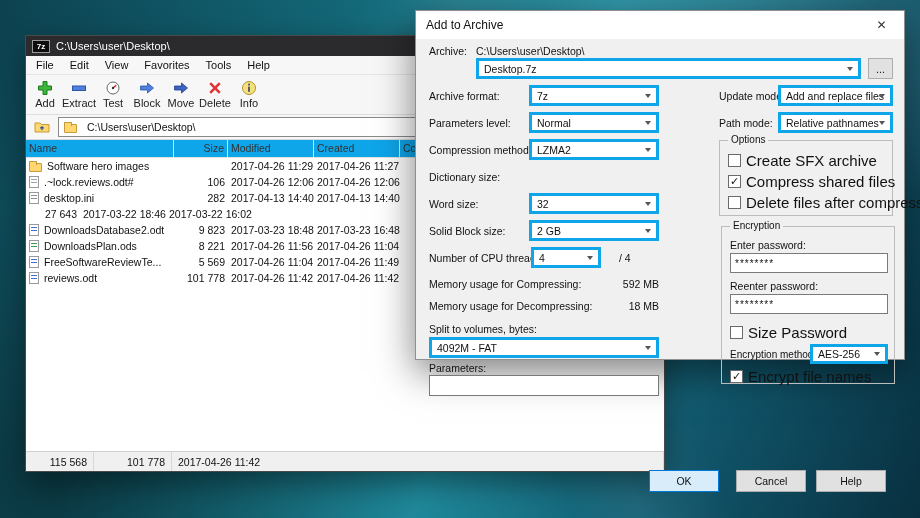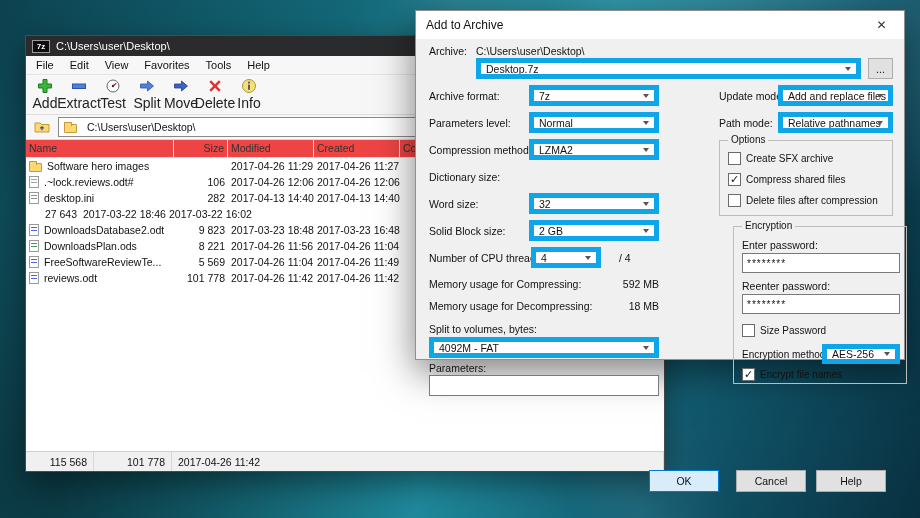--- a/index.html
+++ b/index.html
@@ -24,33 +24,33 @@
   .badge7z { width:18px; height:13px; background:#0d0d0d; border:1px solid #9a9a9a; color:#fff;
              font-weight:bold; font-size:8px; display:flex; align-items:center; justify-content:center; }
   .fm-menu { height:19px; background:#f7f7f7; display:flex; align-items:center; padding:0 2px;
              border-bottom:1px solid #e4e4e4; flex:none; }
   .mitem { padding:2px 8px; }
   .fm-toolbar { height:40px; background:#f7f7f7; display:flex; align-items:center; padding:0 2px;
                 border-bottom:1px solid #dedede; flex:none; }
   .tbtn { width:34px; height:38px; display:flex; flex-direction:column; align-items:center;
           justify-content:center; gap:1px; }
   .ticon svg { width:16px; height:16px; display:block; }
-  .tlbl { font-size:14px; color:#222;text-align:center; }
+  .tlbl { font-size:11px; color:#222;text-align:center; }
   .fm-address { height:25px; background:#f7f7f7; display:flex; align-items:center; gap:4px;
                 padding:0 4px; border-bottom:1px solid #d8d8d8; flex:none; }
   .addr-btn { width:24px; height:20px; display:flex; align-items:center; justify-content:center; }
   .addr-btn svg { width:16px; height:16px; }
   .addr-combo { flex:1; height:20px; background:#fff; border:1px solid #8a8a8a; display:flex;
                 align-items:center; gap:5px; padding:0 5px; position:relative; font-size:10.5px; }
   .arr { width:0; height:0; border-left:3.5px solid transparent; border-right:3.5px solid transparent;
          border-top:4.5px solid #555; }
   .addr-arr { position:absolute; right:5px; top:8px; }
 
   .list { flex:1; background:#fff; display:flex; flex-direction:column; overflow:hidden; }
-  .list-head { display:flex; height:18px; background:#ef4444; border-bottom:1px solid #e2e2e2;
+  .list-head { display:flex; height:18px; background:#0ea5e9; border-bottom:1px solid #e2e2e2;
                color:#333; font-size:10.5px; flex:none; }
   .col { padding:2px 3px; border-right:1px solid #e2e2e2; white-space:nowrap; overflow:hidden; }
   .rows { flex:1; overflow:hidden; }
   .frow { display:flex; height:16px; align-items:center; font-size:10.5px; }
   .cell { display:flex; align-items:center; padding:0 3px; white-space:nowrap; overflow:hidden; height:100%; }
   .c-name { width:148px; }
   .c-size { width:54px; justify-content:flex-end; text-align:right; }
   .c-mod  { width:86px; }
   .c-cre  { width:86px; }
   .c-com  { flex:1; }
@@ -81,31 +81,31 @@
   
   .dlg { position:absolute; left:415px; top:10px; width:490px; height:350px; background:#f0f0f0;
          border:1px solid #8f8f8f; box-shadow:0 12px 36px rgba(0,0,0,.5); z-index:5; }
   .dlg-title { height:28px; background:#fff; display:flex; align-items:center; padding-left:10px;
                font-size:12px; color:#111; }
   .dlg-close { margin-left:auto; width:45px; height:28px; display:flex; align-items:center;
                justify-content:center; font-size:12px; color:#333; }
   .dlg-body { position:absolute; left:0; top:28px; right:0; bottom:0; }
 
   .lab { position:absolute; font-size:10.5px; white-space:nowrap; color:#111; }
-  .dd { position:absolute; height:21px; background:#fff; border:5px solid #0ea5e9; display:flex;
+  .dd { position:absolute; height:21px; background:#fff; border:3px solid #0ea5e9; display:flex;
         align-items:center; padding:0 16px 0 5px; font-size:10.5px; white-space:nowrap; overflow:hidden; }
   .dd .arr { position:absolute; right:5px; top:50%; margin-top:-2px; }
   .ti { position:absolute; height:21px; background:#fff; border:1px solid #7a7a7a; display:flex;
         align-items:center; padding:0 4px; font-size:10.5px; overflow:hidden; }
   .ti.pw { font-size:10px; letter-spacing:1px; }
   .memval { position:absolute; left:113px; width:130px; text-align:right; font-size:10.5px; }
 
   .grp { position:absolute; border:1px solid #bcbcbc; }
   .gt { position:absolute; top:-7px; left:8px; background:#f0f0f0; padding:0 3px; font-size:10px; }
-  .cb { position:absolute; display:flex; align-items:center; gap:5px; font-size:10px; white-space:nowrap; }
+  .cb { position:absolute; display:flex; align-items:center; gap:5px; font-size:15px; white-space:nowrap; }
   .cb .box { width:13px; height:13px; background:#fff; border:1px solid #6a6a6a; display:flex;
              align-items:center; justify-content:center; flex:none; }
   .cb .box.checked::after { content:"✓"; font-size:11px; line-height:1; color:#111; }
 
   .btn { position:absolute; width:70px; height:22px; background:#e1e1e1; border:1px solid #adadad;
          display:flex; align-items:center; justify-content:center; font-size:10.5px; }
   .btn.def { background:#d9ecf9; border-color:#0078d7; }
 </style>
 </head>
 <body>
@@ -149,21 +149,21 @@
           </svg>
         </span>
         <span class="tlbl">Test</span>
       </div>
       <div class="tbtn">
         <span class="ticon">
           <svg viewBox="0 0 16 16">
             <path d="M1.5 6h7V3l6 5-6 5v-3h-7z" fill="#5080dc" stroke="#2a55a8" stroke-width="0.8"></path>
           </svg>
         </span>
-        <span class="tlbl">Split</span>
+        <span class="tlbl">Block</span>
       </div>
       <div class="tbtn">
         <span class="ticon">
           <svg viewBox="0 0 16 16">
             <path d="M1.5 6h7V3l6 5-6 5v-3h-7z" fill="#3a63c4" stroke="#1f3d85" stroke-width="0.8"></path>
           </svg>
         </span>
         <span class="tlbl">Move</span>
       </div>
       <div class="tbtn">
@@ -388,21 +388,21 @@
       <div class="cb" style="left:8px;top:32px">
         <span class="box checked"></span>
         <span>Compress shared files</span>
       </div>
       <div class="cb" style="left:8px;top:53px">
         <span class="box"></span>
         <span>Delete files after compression</span>
       </div>
     </div>
 
-    <div class="grp" style="left:317px;top:187px;width:174px;height:158px">
+    <div class="grp" style="left:305px;top:187px;width:174px;height:158px">
       <span class="gt">Encryption</span>
       <div class="lab" style="left:8px;top:12px">Enter password:</div>
       <div class="ti pw" style="left:8px;top:26px;width:158px;height:20px">
         <span>********</span>
       </div>
       <div class="lab" style="left:8px;top:53px">Reenter password:</div>
       <div class="ti pw" style="left:8px;top:67px;width:158px;height:20px">
         <span>********</span>
       </div>
       <div class="cb" style="left:8px;top:97px">

